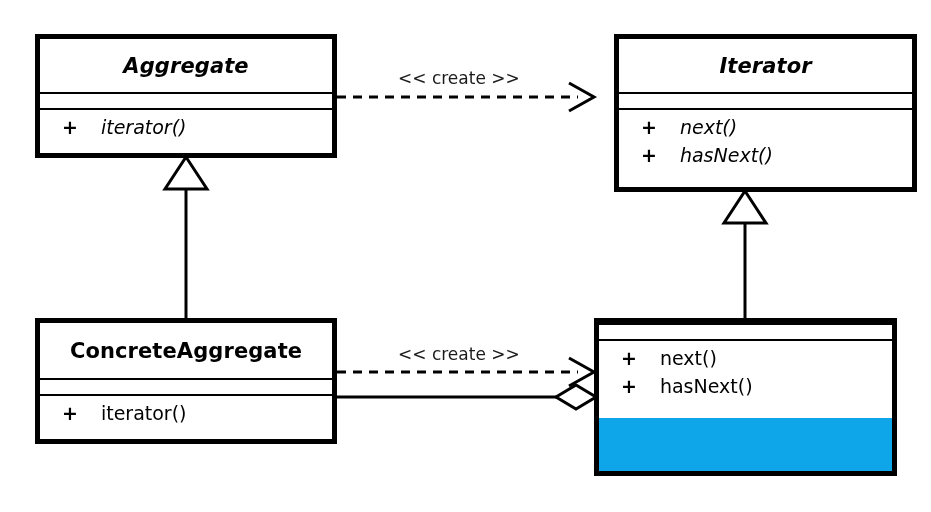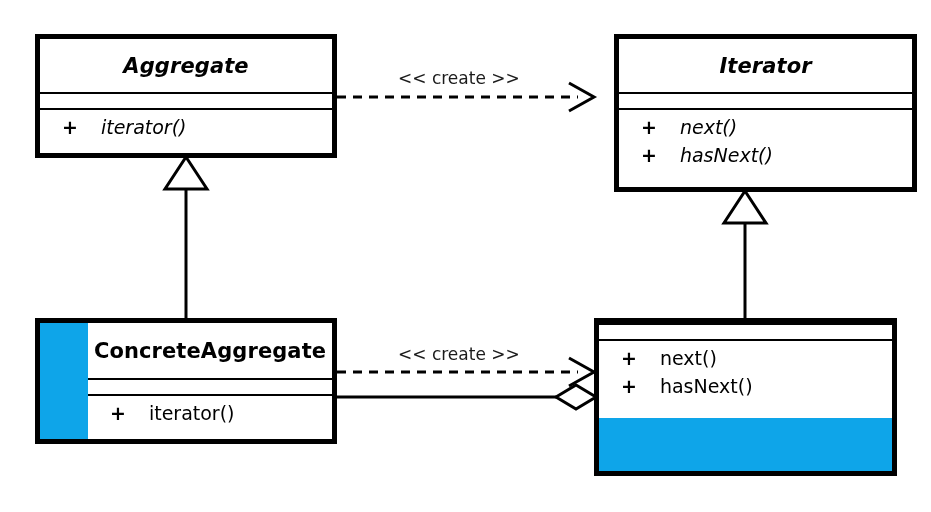--- a/index.html
+++ b/index.html
@@ -156,21 +156,21 @@
         <span class="member-vis">+</span>
         <span class="member-name abstract">next()</span>
       </div>
       <div class="member-row">
         <span class="member-vis">+</span>
         <span class="member-name abstract">hasNext()</span>
       </div>
     </div>
   </div>
 
-  <div class="uml-class" style="left:35px; top:318px; width:302px; height:126px;padding-left:48px;">
+  <div class="uml-class" style="left:35px; top:318px; width:302px; height:126px;">
     <div class="compartment name-compartment" style="height:55px;">
       <span class="class-title">ConcreteAggregate</span>
     </div>
     <div class="compartment attr-compartment" style="height:16px;"></div>
     <div class="compartment ops-compartment" style="height:45px;">
       <div class="member-row">
         <span class="member-vis">+</span>
         <span class="member-name">iterator()</span>
       </div>
     </div>

